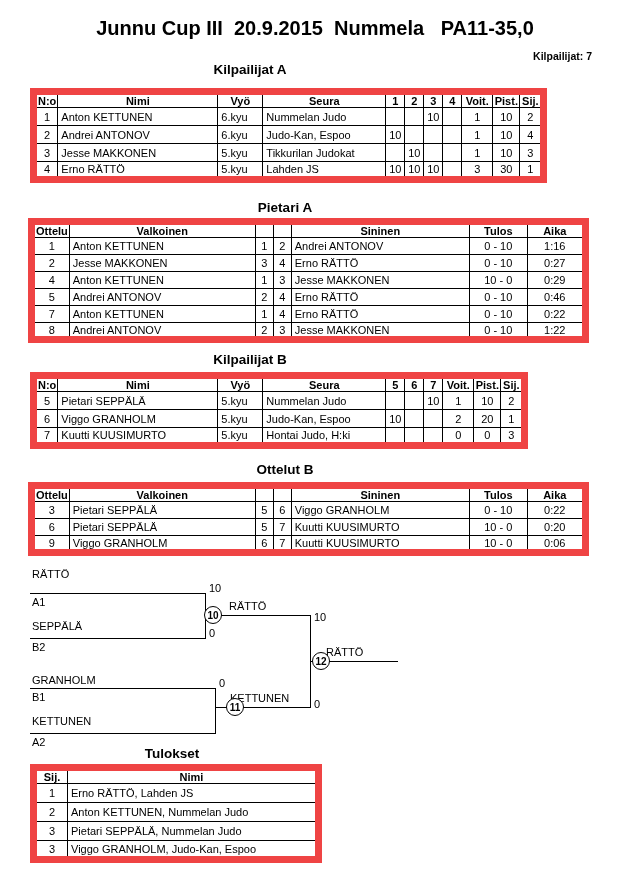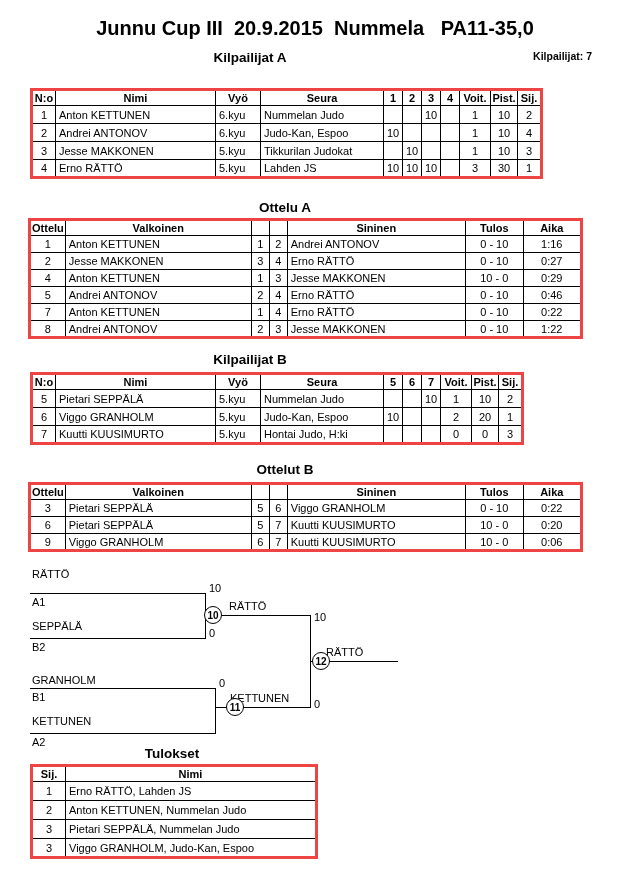--- a/index.html
+++ b/index.html
@@ -4,21 +4,21 @@
 <style>
   * { margin:0; padding:0; box-sizing:border-box; }
   html,body { background:#fff; }
   .page { position:relative; width:630px; height:891px; background:#fff;
           font-family:"Liberation Sans", sans-serif; color:#000; overflow:hidden; }
   .title { position:absolute; left:0; top:17px; width:100%; text-align:center;
            font-size:20px; font-weight:bold; white-space:pre; }
   .participants { position:absolute; top:50px; right:38px; font-size:10.5px; font-weight:bold;text-align:center; }
   .heading { position:absolute; width:200px; text-align:center; font-size:13.5px; font-weight:bold; }
   table.tbl { position:absolute; border-collapse:collapse; table-layout:fixed;
-              border:3px solid #ef4444; background:#fff; }
+              border:7px solid #ef4444; background:#fff; }
   .tbl th, .tbl td { border:1px solid #000; font-size:11px; white-space:nowrap;
                      overflow:hidden; padding:0 3px; height:18px; }
   .tbl th { font-weight:bold; text-align:center; height:16px; padding:0 1px; }
   .tbl td.c { text-align:center; padding:0 1px; }
   .tbl td.l { text-align:left; }
   table.matches td { height:17px; }
   table.results td { height:19px; }
   .bracket { position:absolute; left:0; top:565px; width:630px; height:195px; }
   .bname, .bslot, .bscore, .bwin { position:absolute; font-size:11px; white-space:nowrap; }
   .hline { position:absolute; height:1px; background:#000; }
@@ -28,21 +28,21 @@
           justify-content:center; font-size:10px; font-weight:bold; z-index:2; }
 </style>
 </head>
 <body>
 
 <div class="page">
 
   <div class="title">Junnu Cup III  20.9.2015  Nummela   PA11-35,0</div>
   <div class="participants">Kilpailijat: 7</div>
 
-  <div class="heading" style="left:150px;top:50px;">Kilpailijat A</div>
+  <div class="heading" style="left:150px;top:62px;">Kilpailijat A</div>
   <table id="pool-a" class="tbl" style="left:30px;top:88px;">
       <colgroup>
         <col style="width: 24px;">
         <col style="width: 160px;">
         <col style="width: 45px;">
         <col style="width: 123px;">
         <col style="width: 19px;">
         <col style="width: 19px;">
         <col style="width: 19px;">
         <col style="width: 19px;">
@@ -112,21 +112,21 @@
           <td class="c">10</td>
           <td class="c">10</td>
           <td class="c"></td>
           <td class="c">3</td>
           <td class="c">30</td>
           <td class="c">1</td>
         </tr>
       </tbody>
     </table>
 
-  <div class="heading" style="left:185px;top:200px;">Ottelu A</div>
+  <div class="heading" style="left:185px;top:200px;">Pietari A</div>
   <table id="matches-a" class="tbl matches" style="left:28px;top:218px;">
       <colgroup>
         <col style="width: 34px;">
         <col style="width: 186px;">
         <col style="width: 18px;">
         <col style="width: 18px;">
         <col style="width: 178px;">
         <col style="width: 58px;">
         <col style="width: 58px;">
       </colgroup>

